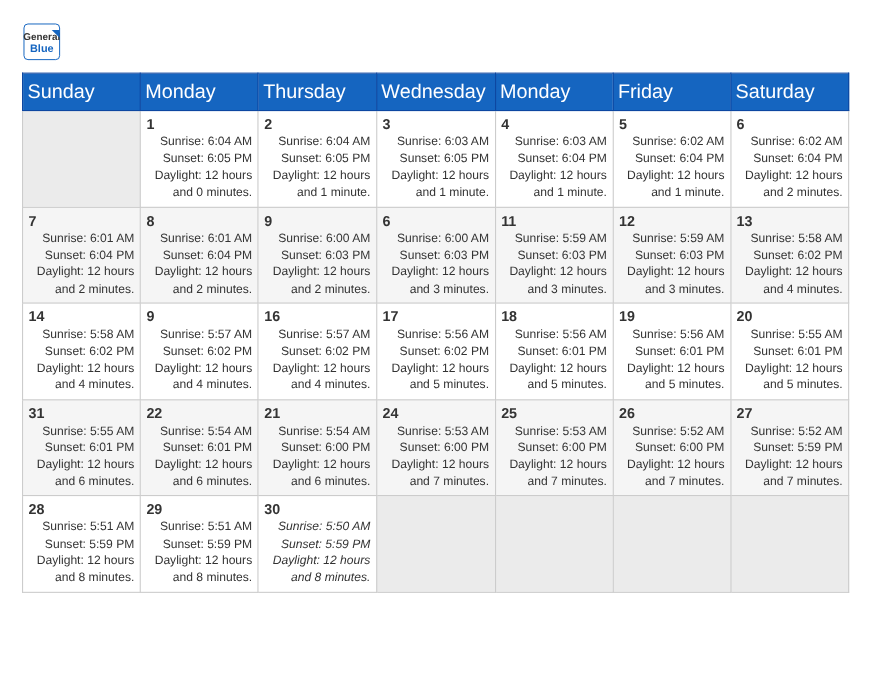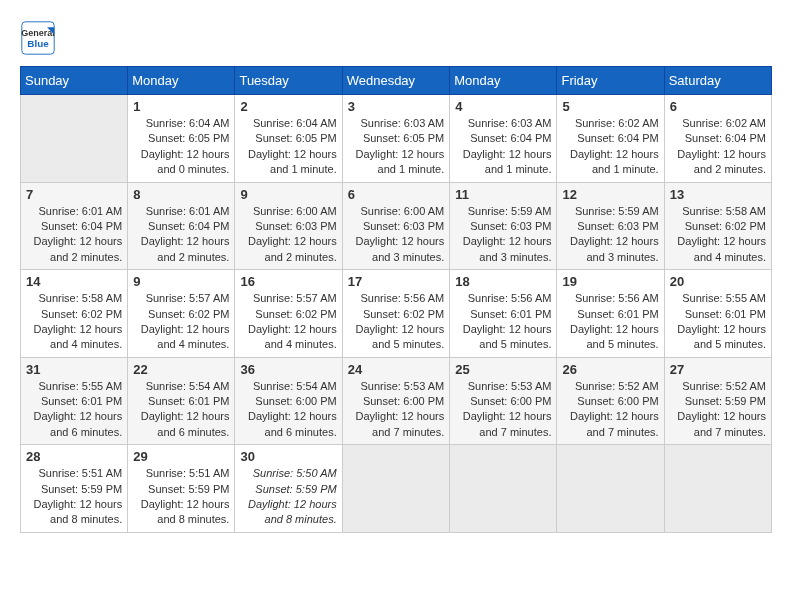--- a/index.html
+++ b/index.html
@@ -45,21 +45,21 @@
     table {
       width: 100%;
       border-collapse: collapse;
       font-size: 11px;
     }
     thead th {
       background-color: #1565c0;
       color: white;
       padding: 6px 4px;
       text-align: left;
-      font-size: 13px;
+      font-size: 18px;
       font-weight: normal;
       border: 1px solid #0d47a1;
     }
     tbody td {
       border: 1px solid #ccc;
       vertical-align: top;
       padding: 4px 5px;
       height: 80px;
       width: 108px;
     }
@@ -109,21 +109,21 @@
     <div class="month-title"></div>
     <div class="location"></div>
   </div>
 </div>
 
 <table>
   <thead>
     <tr>
     <th>Sunday</th>
         <th>Monday</th>
-        <th>Tuesday</th>
+        <th>Thursday</th>
         <th>Wednesday</th>
         <th>Monday</th>
         <th>Friday</th>
         <th>Saturday</th>
       </tr>
   </thead>
   <tbody id="calendar-body">
   <tr>
         <td class="empty-cell"></td>
         <td>
@@ -280,21 +280,21 @@
 and 6 minutes.</div>
         </td>
         <td>
           <span class="day-num">22</span>
           <div class="day-info" style="white-space: pre-line;">Sunrise: 5:54 AM
 Sunset: 6:01 PM
 Daylight: 12 hours
 and 6 minutes.</div>
         </td>
         <td>
-          <span class="day-num">36</span>
+          <span class="day-num">21</span>
           <div class="day-info" style="white-space: pre-line;">Sunrise: 5:54 AM
 Sunset: 6:00 PM
 Daylight: 12 hours
 and 6 minutes.</div>
         </td>
         <td>
           <span class="day-num">24</span>
           <div class="day-info" style="white-space: pre-line;">Sunrise: 5:53 AM
 Sunset: 6:00 PM
 Daylight: 12 hours

